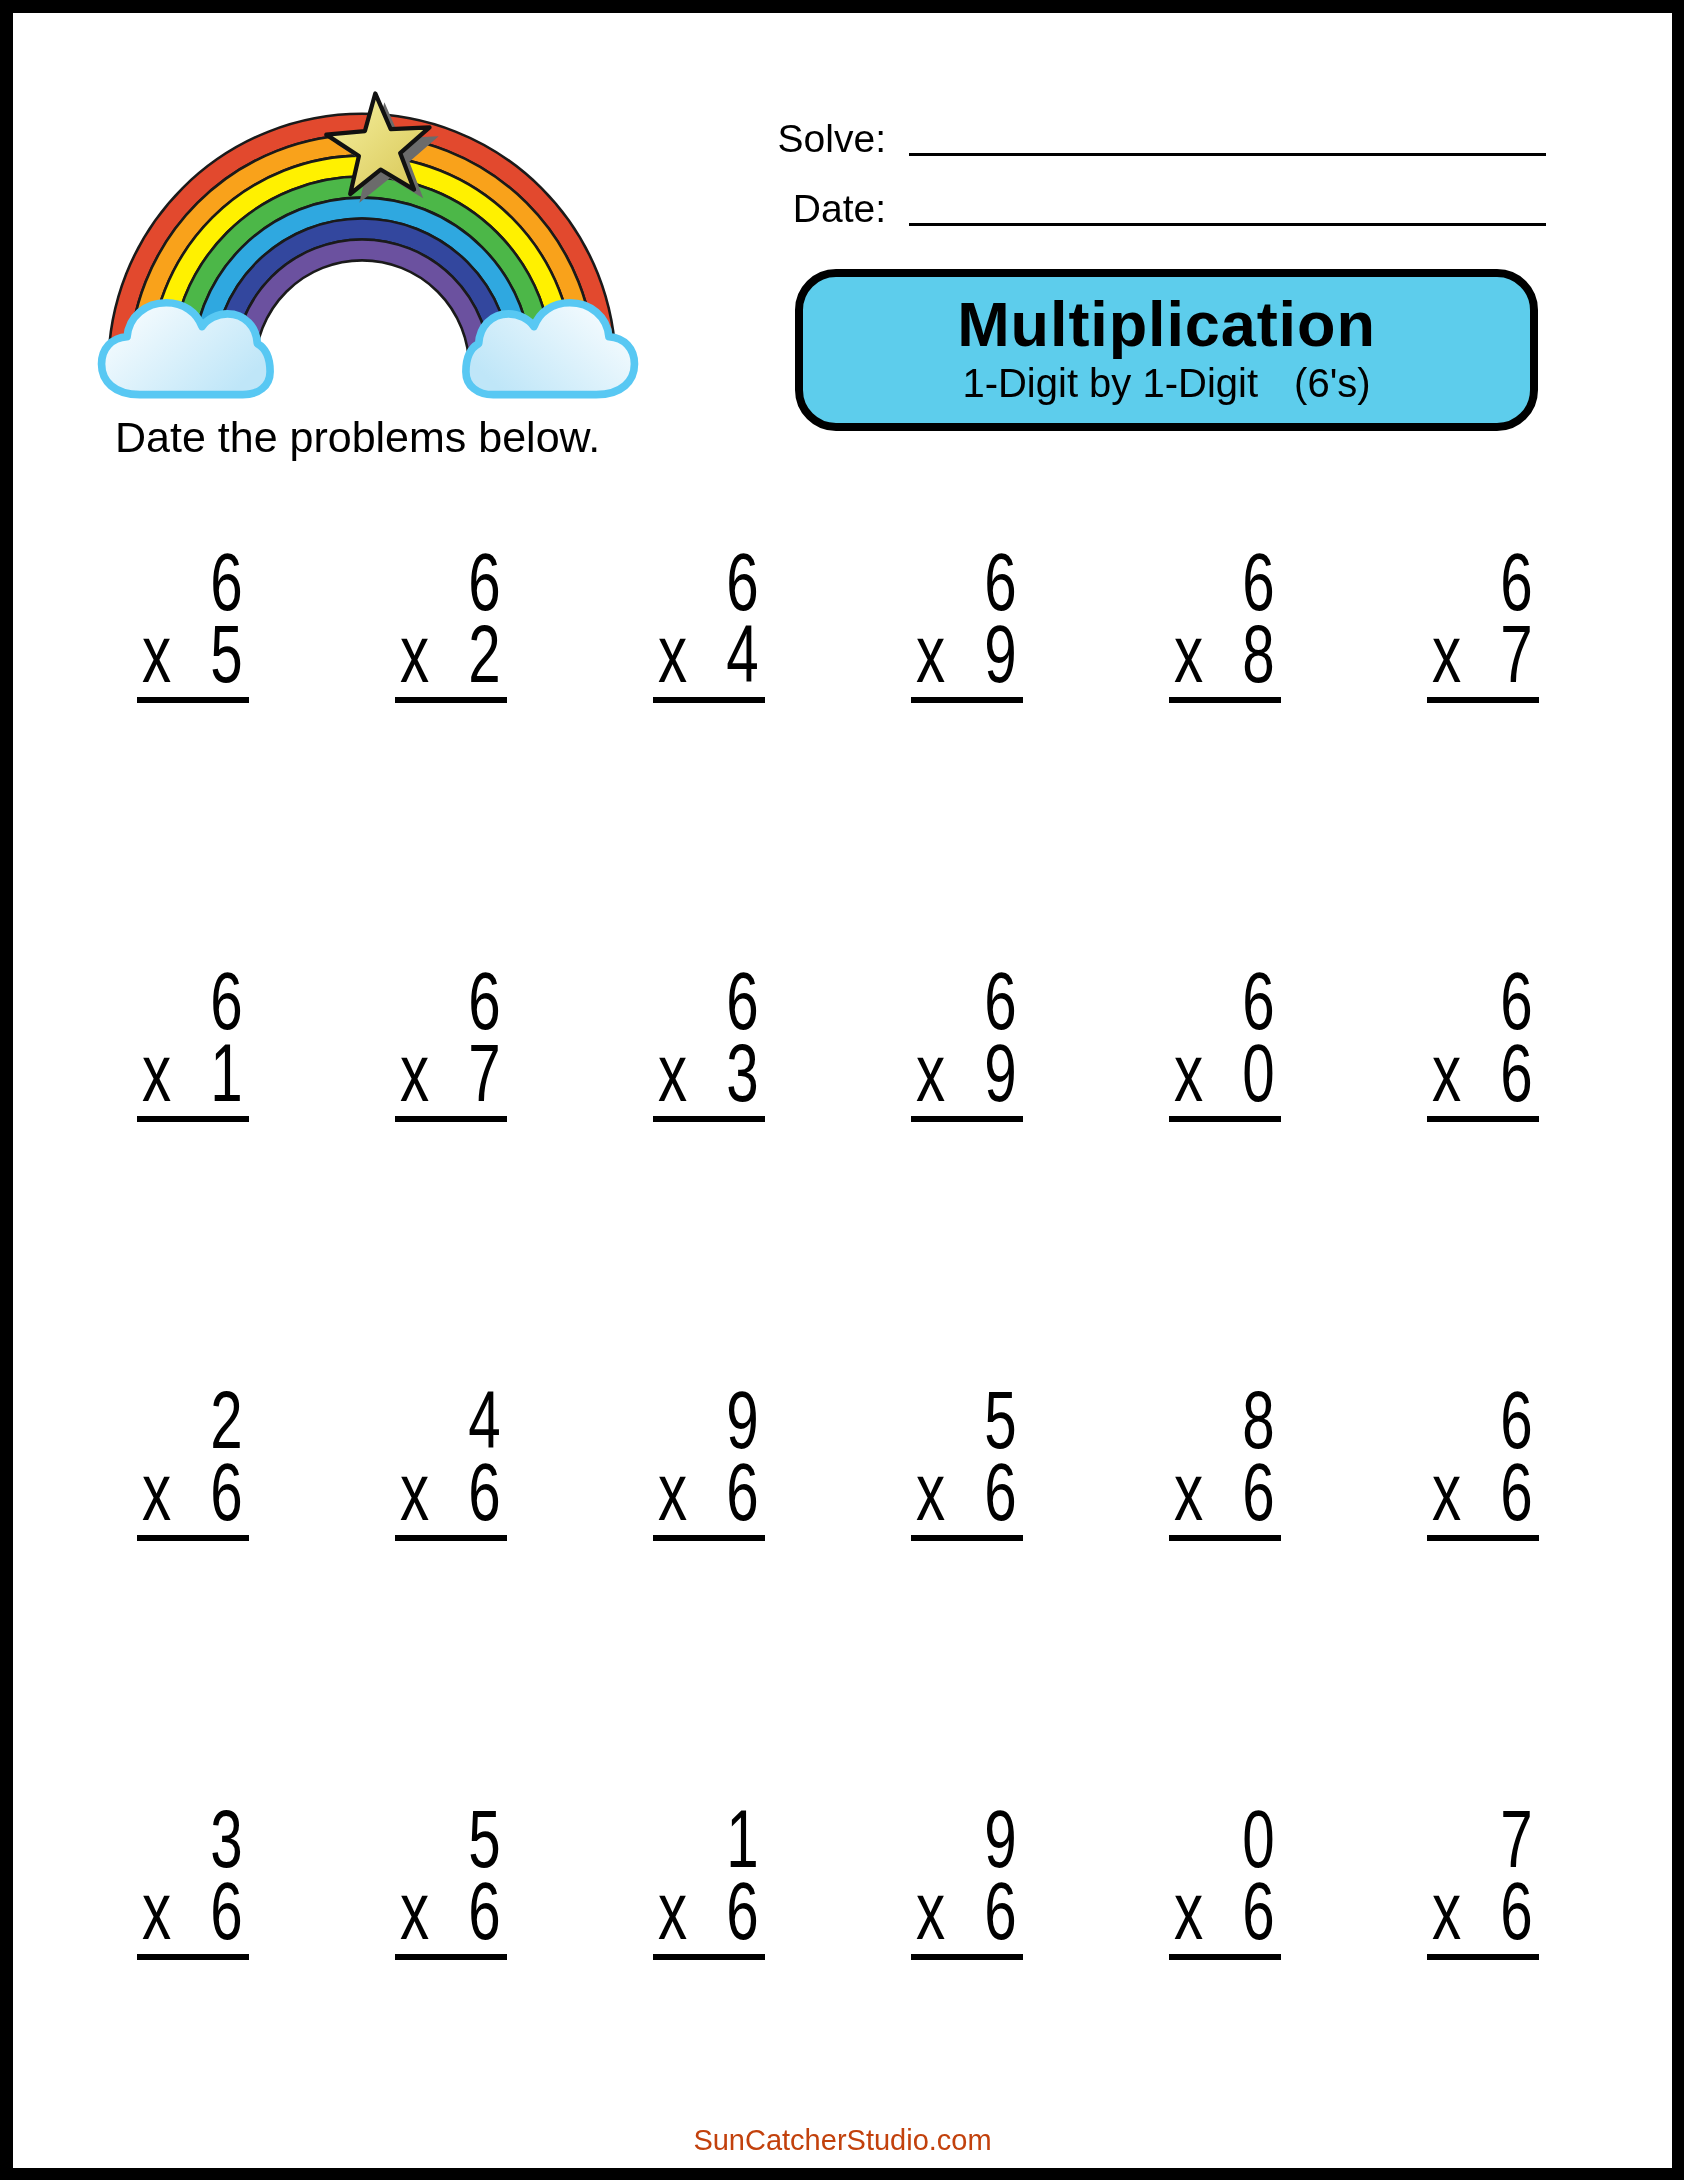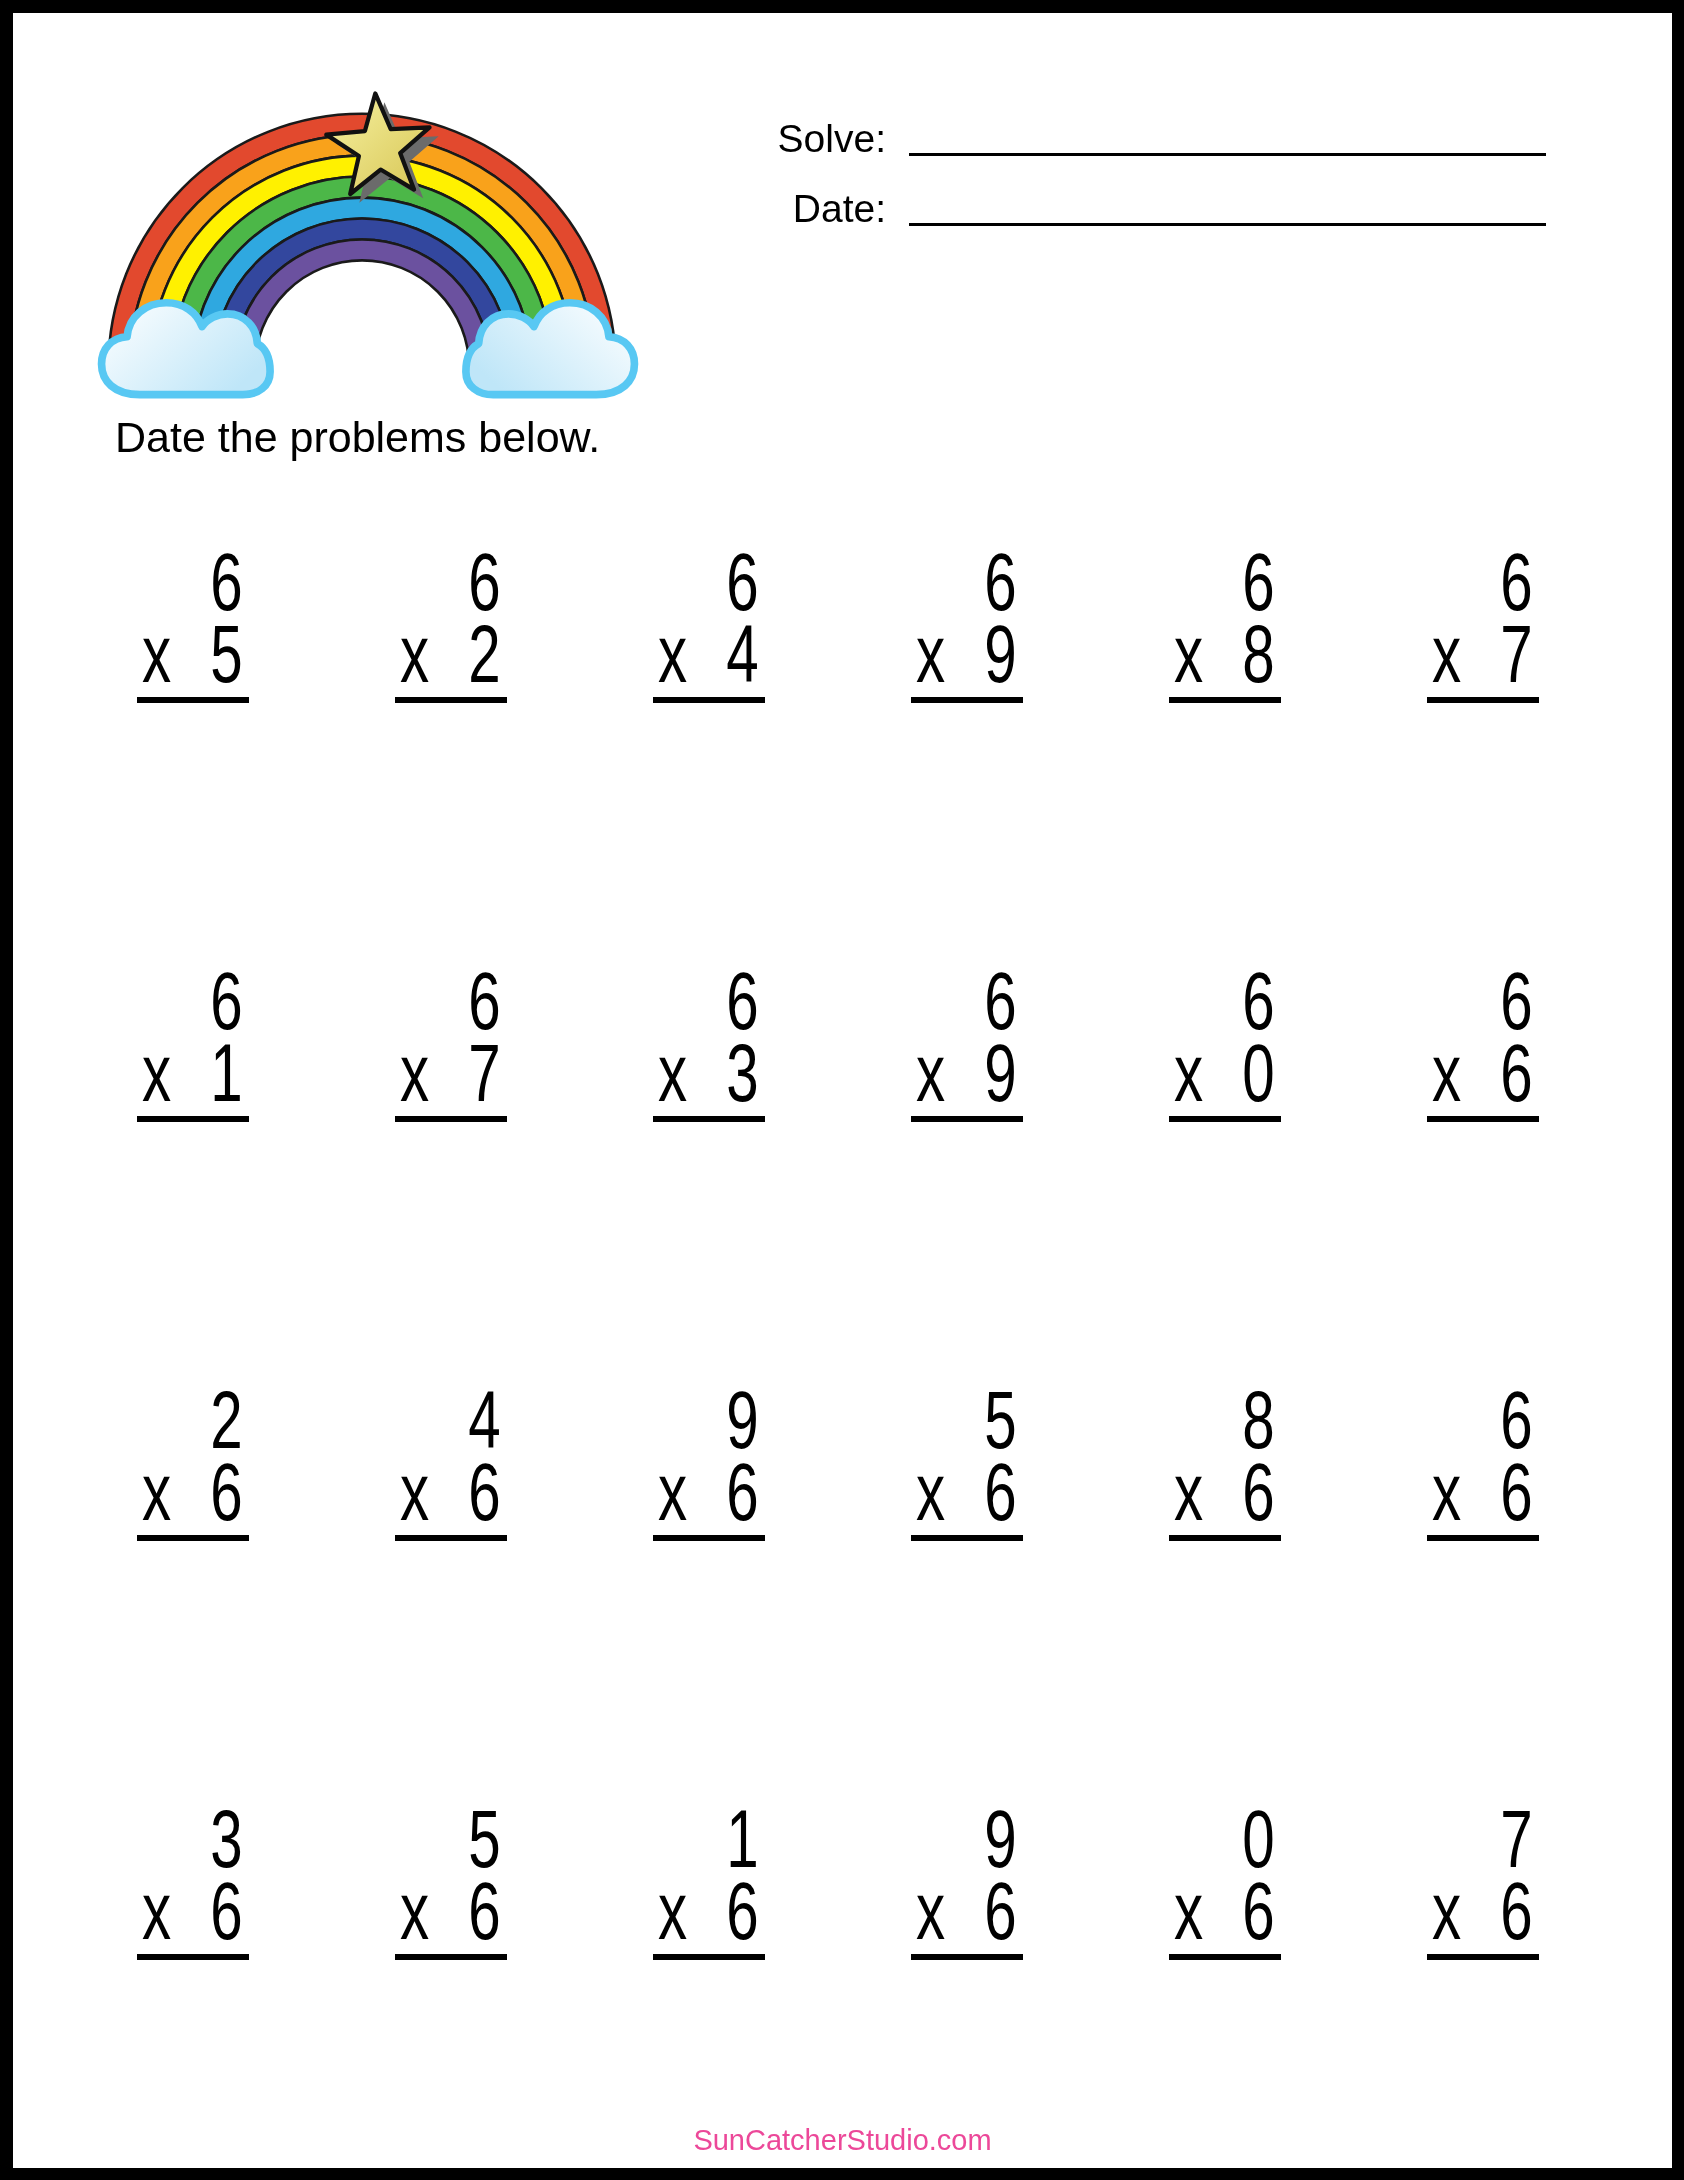--- a/index.html
+++ b/index.html
@@ -140,20 +140,26 @@
     <path class="cloud" transform="translate(648,250) scale(-1,1)" fill="url(#cloudGrad)" stroke-width="9" stroke-linejoin="round" d="M55,122 C25,122 10,106 10,86 C10,68 22,55 40,54 C42,30 62,14 86,14 C106,14 122,25 128,42 C134,33 146,27 158,27 C178,27 192,42 193,62 C204,68 208,80 208,95 C208,112 194,122 176,122 Z" stroke="#58C8F3"></path>
   </svg>
 
   <div class="instruction">Date the problems below.</div>
 
   <div class="field-label name-label">Solve:</div>
   <div class="write-line name-line"></div>
   <div class="field-label date-label">Date:</div>
   <div class="write-line date-line"></div>
 
+  <div class="title-box" id="title-box" style="background: rgb(93, 205, 236); border-color: rgb(0, 0, 0);">
+    <div class="title-main">Multiplication</div>
+    <div class="title-sub">
+      <span>1-Digit by 1-Digit</span><span class="range-tag">(6's)</span>
+    </div>
+  </div>
 
   <div class="problems-grid" id="problems-grid">
       <div class="pcell">
         <div class="pblock">
           <div class="ptxt">
             <div class="top">6</div>
             <div class="bot">
               <span>x</span>
               <span>5</span>
             </div>
@@ -432,16 +438,16 @@
             <div class="bot">
               <span>x</span>
               <span>6</span>
             </div>
           </div>
         </div>
         <div class="answer"></div>
       </div>
     </div>
 
-  <div class="footer" id="footer" style="color: #ec4899;">SunCatcherStudio.com</div>
+  <div class="footer" id="footer" style="color: #c2410c;">SunCatcherStudio.com</div>
 
 </div>
 
 
 </body></html>

